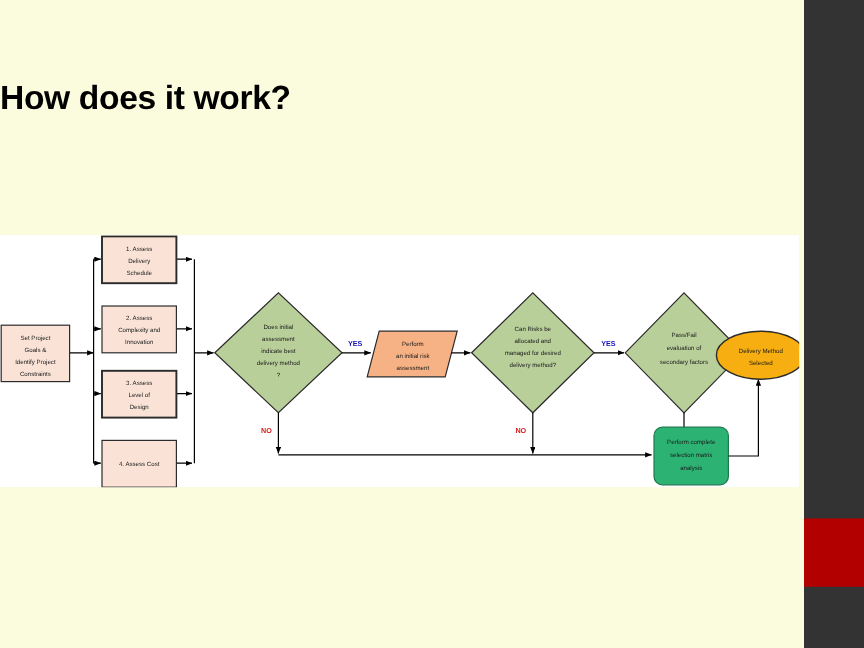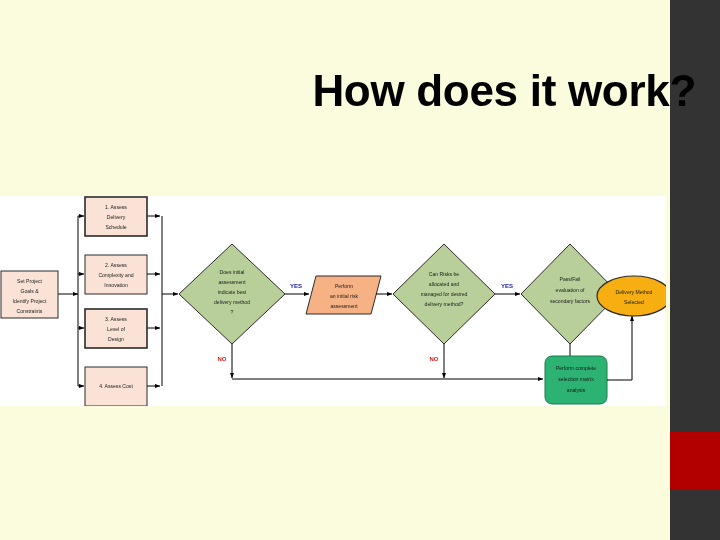--- a/index.html
+++ b/index.html
@@ -31,22 +31,22 @@
     width: 50px;
     height: 57px;
     background: #b20000;
   }
   
   #title {
     position: absolute;
     left: 0;
     top: 66px;
     width: 696px;
-    text-align: right;
-    font-size: 44px;
+    text-align: left;
+    font-size: 28px;
     font-weight: bold;
     color: #000000;
     letter-spacing: -0.3px;
     font-family: "Liberation Sans", sans-serif;
   }
   
   #diagram {
     position: absolute;
     left: 0;
     top: 196px;

